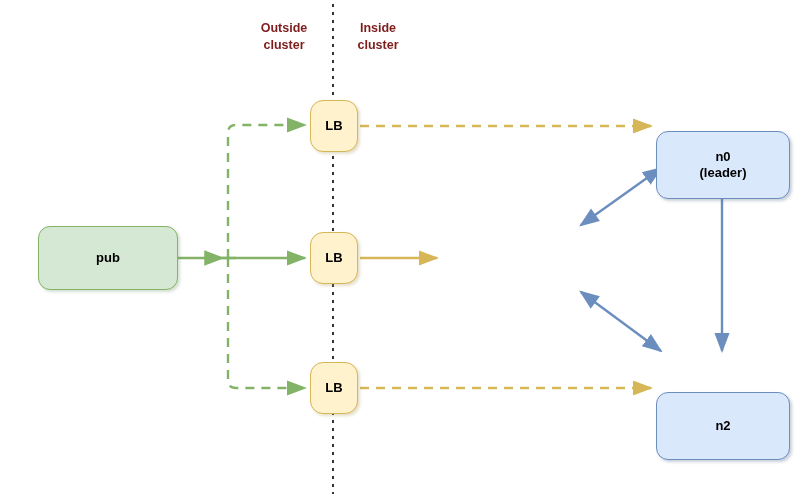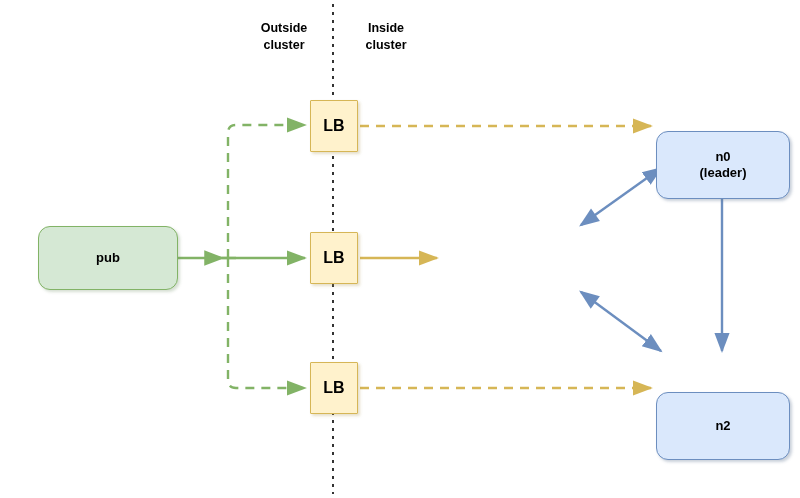--- a/index.html
+++ b/index.html
@@ -45,30 +45,30 @@
     margin-top: 36px;
   }
   .node-green {
     background: #d5e8d4;
     border: 1.6px solid #82b366;
     box-shadow: 2px 2px 3px rgba(120,150,110,0.30);
   }
   .node-lb {
     background: #fff2cc;
     border: 1.8px solid #d6b656;
-    border-radius: 1px;
+    border-radius: 13px;
     box-shadow: 2px 2px 3px rgba(170,150,80,0.30);
-    font-size: 16px;
+    font-size: 13px;
     text-align: right;
   }
   .zone-label {
     position: absolute;
     font-size: 12.5px;
     font-weight: bold;
-    color: #000000;
+    color: #7f1d1d;
     text-align: center;
     line-height: 1.35;
     z-index: 3;
   }
   .nline { display: block; }
 </style>
 </head>
 <body>
 
 <div id="canvas">
@@ -112,21 +112,21 @@
 
     <line x1="581" y1="292" x2="661" y2="351" stroke="#6c8ebf" stroke-width="2.4" marker-start="url(#arrow-blue-start)" marker-end="url(#arrow-blue-end)"></line>
 
     <line x1="722" y1="168" x2="722" y2="351" stroke="#6c8ebf" stroke-width="2.4" marker-start="url(#arrow-blue-start)" marker-end="url(#arrow-blue-end)"></line>
   </svg>
 
   <div class="zone-label" style="left:250px; top:20px; width:68px;">
     <span class="nline">Outside</span>
     <span class="nline">cluster</span>
   </div>
-  <div class="zone-label" style="left:352px; top:20px; width:68px;">
+  <div class="zone-label" style="left:344px; top:20px; width:68px;">
     <span class="nline">Inside</span>
     <span class="nline">cluster</span>
   </div>
 
   <div class="node node-green" style="left:10px; top:226px; width:140px; height:64px;margin-left:28px;">
     <span>pub</span>
   </div>
 
   <div class="node node-lb" style="left:310px; top:100px; width:48px; height:52px;">
     <span>LB</span>

